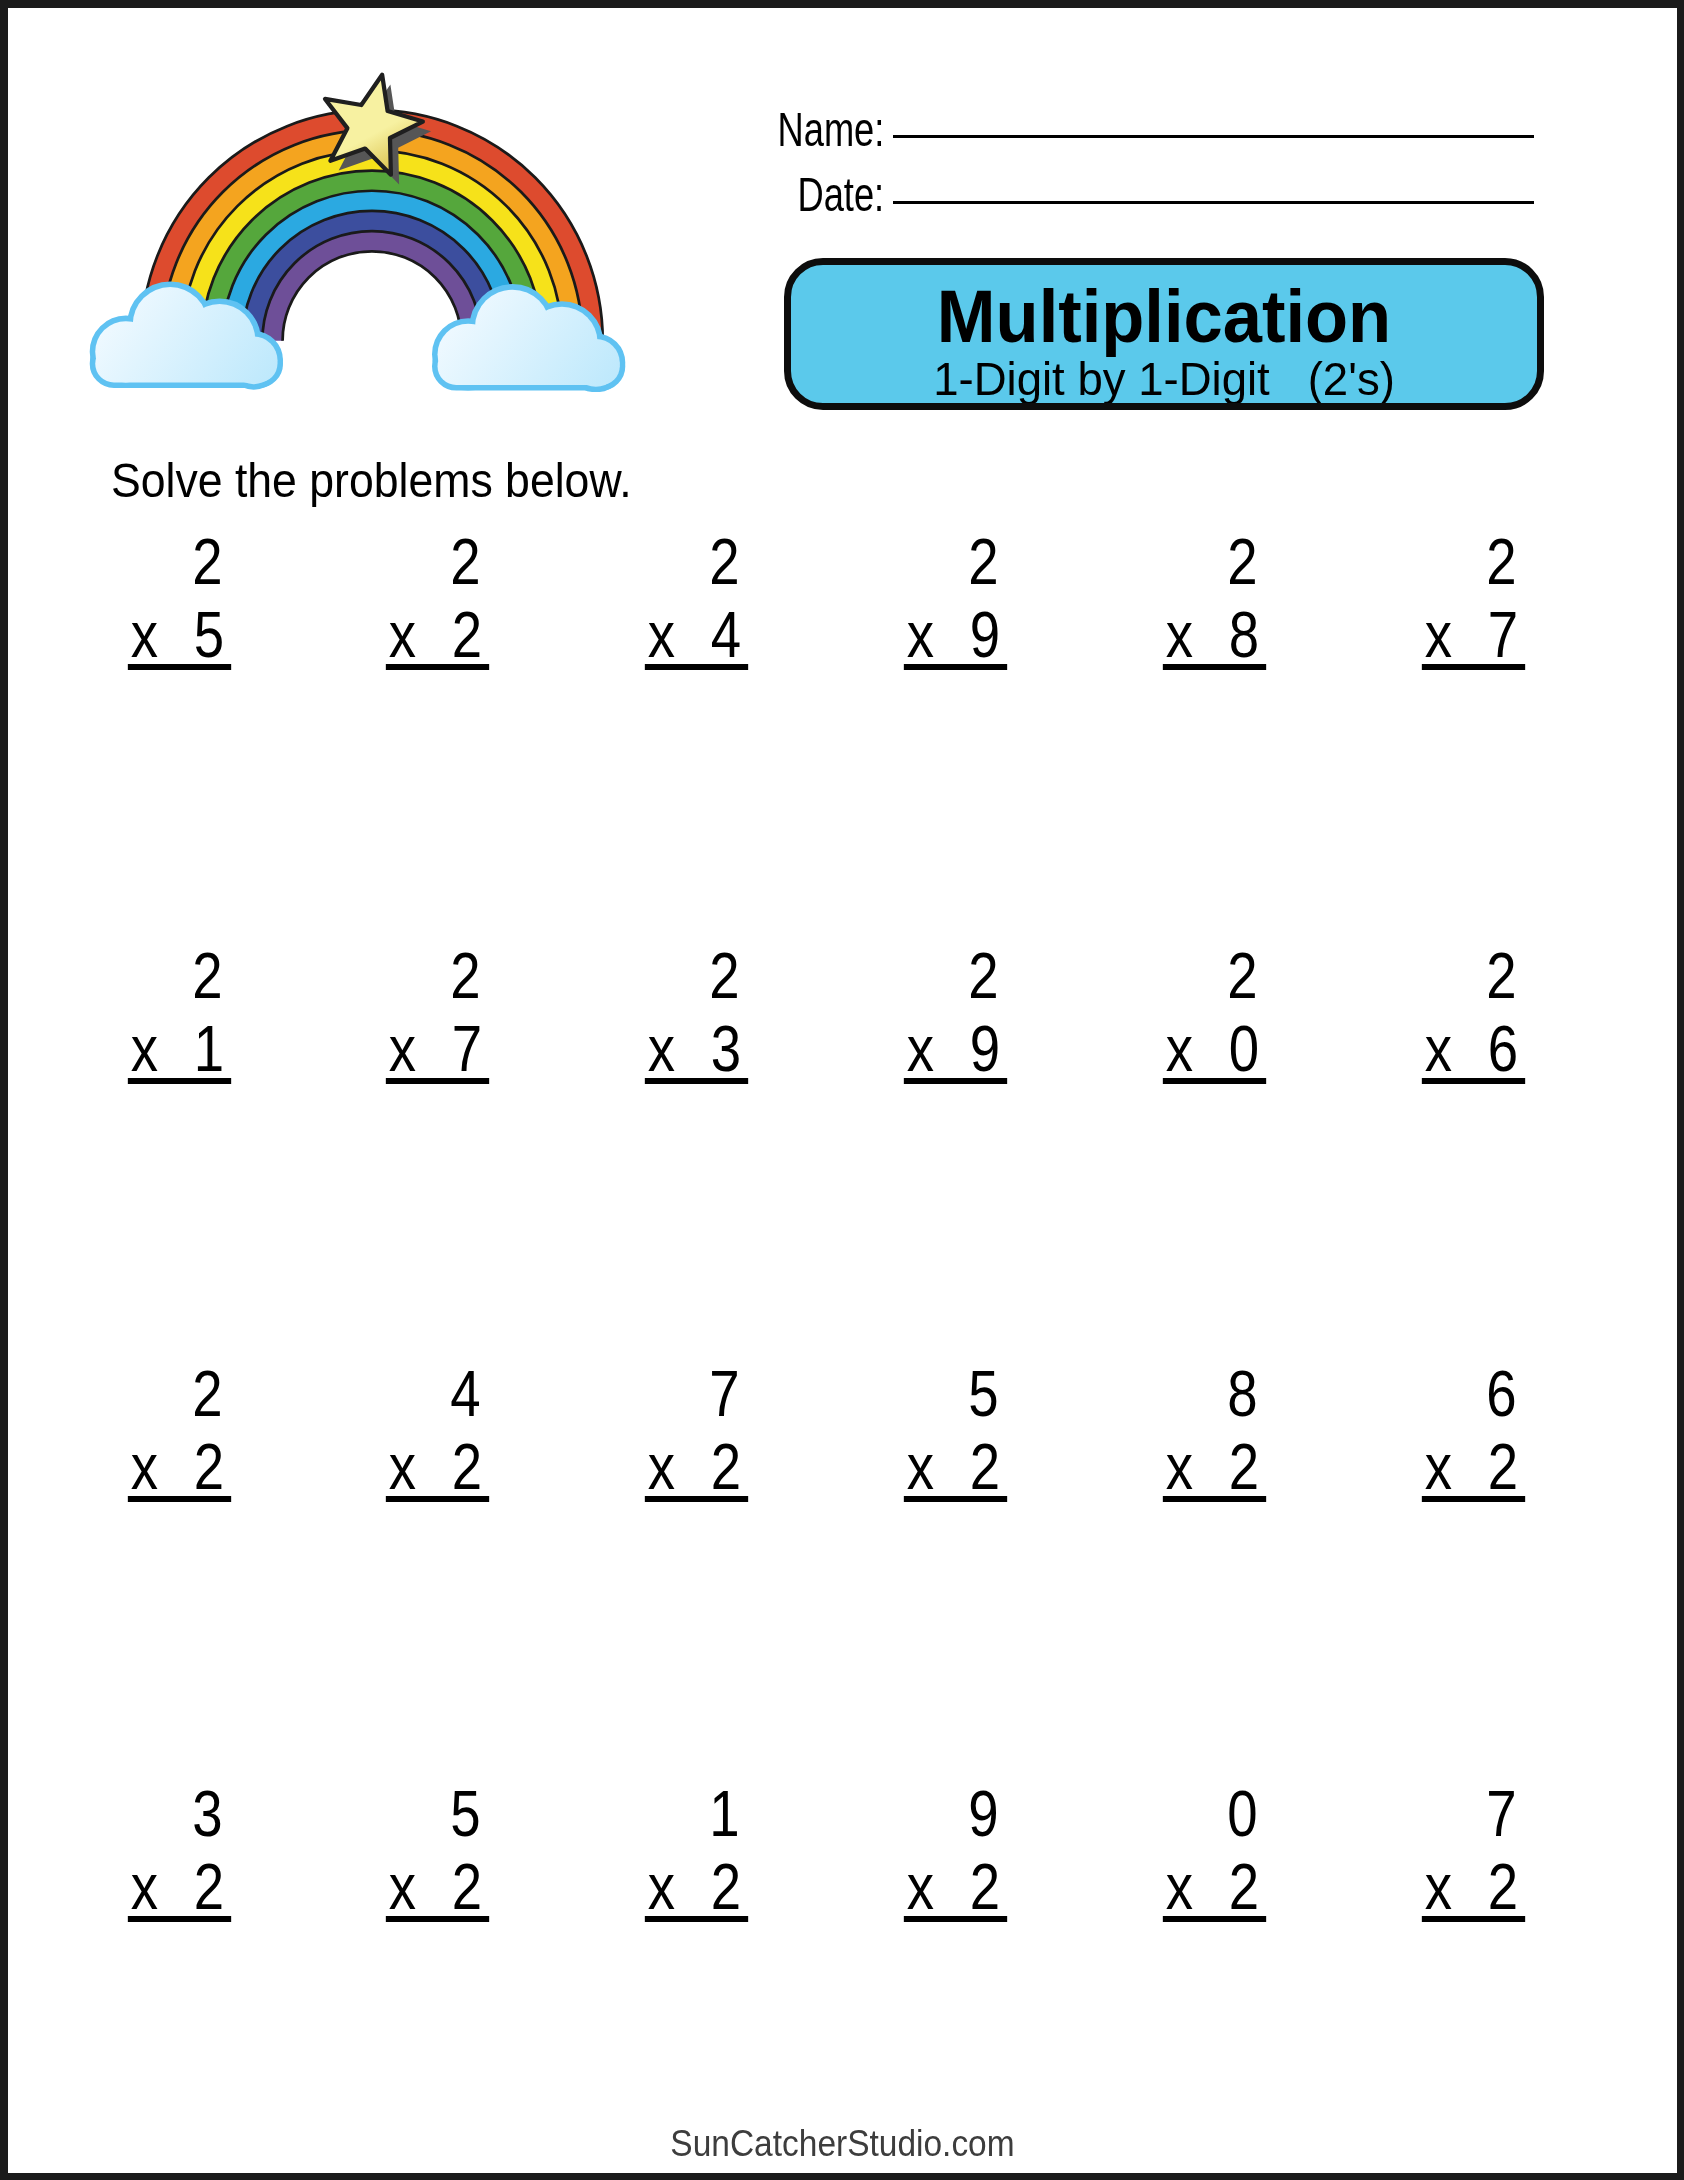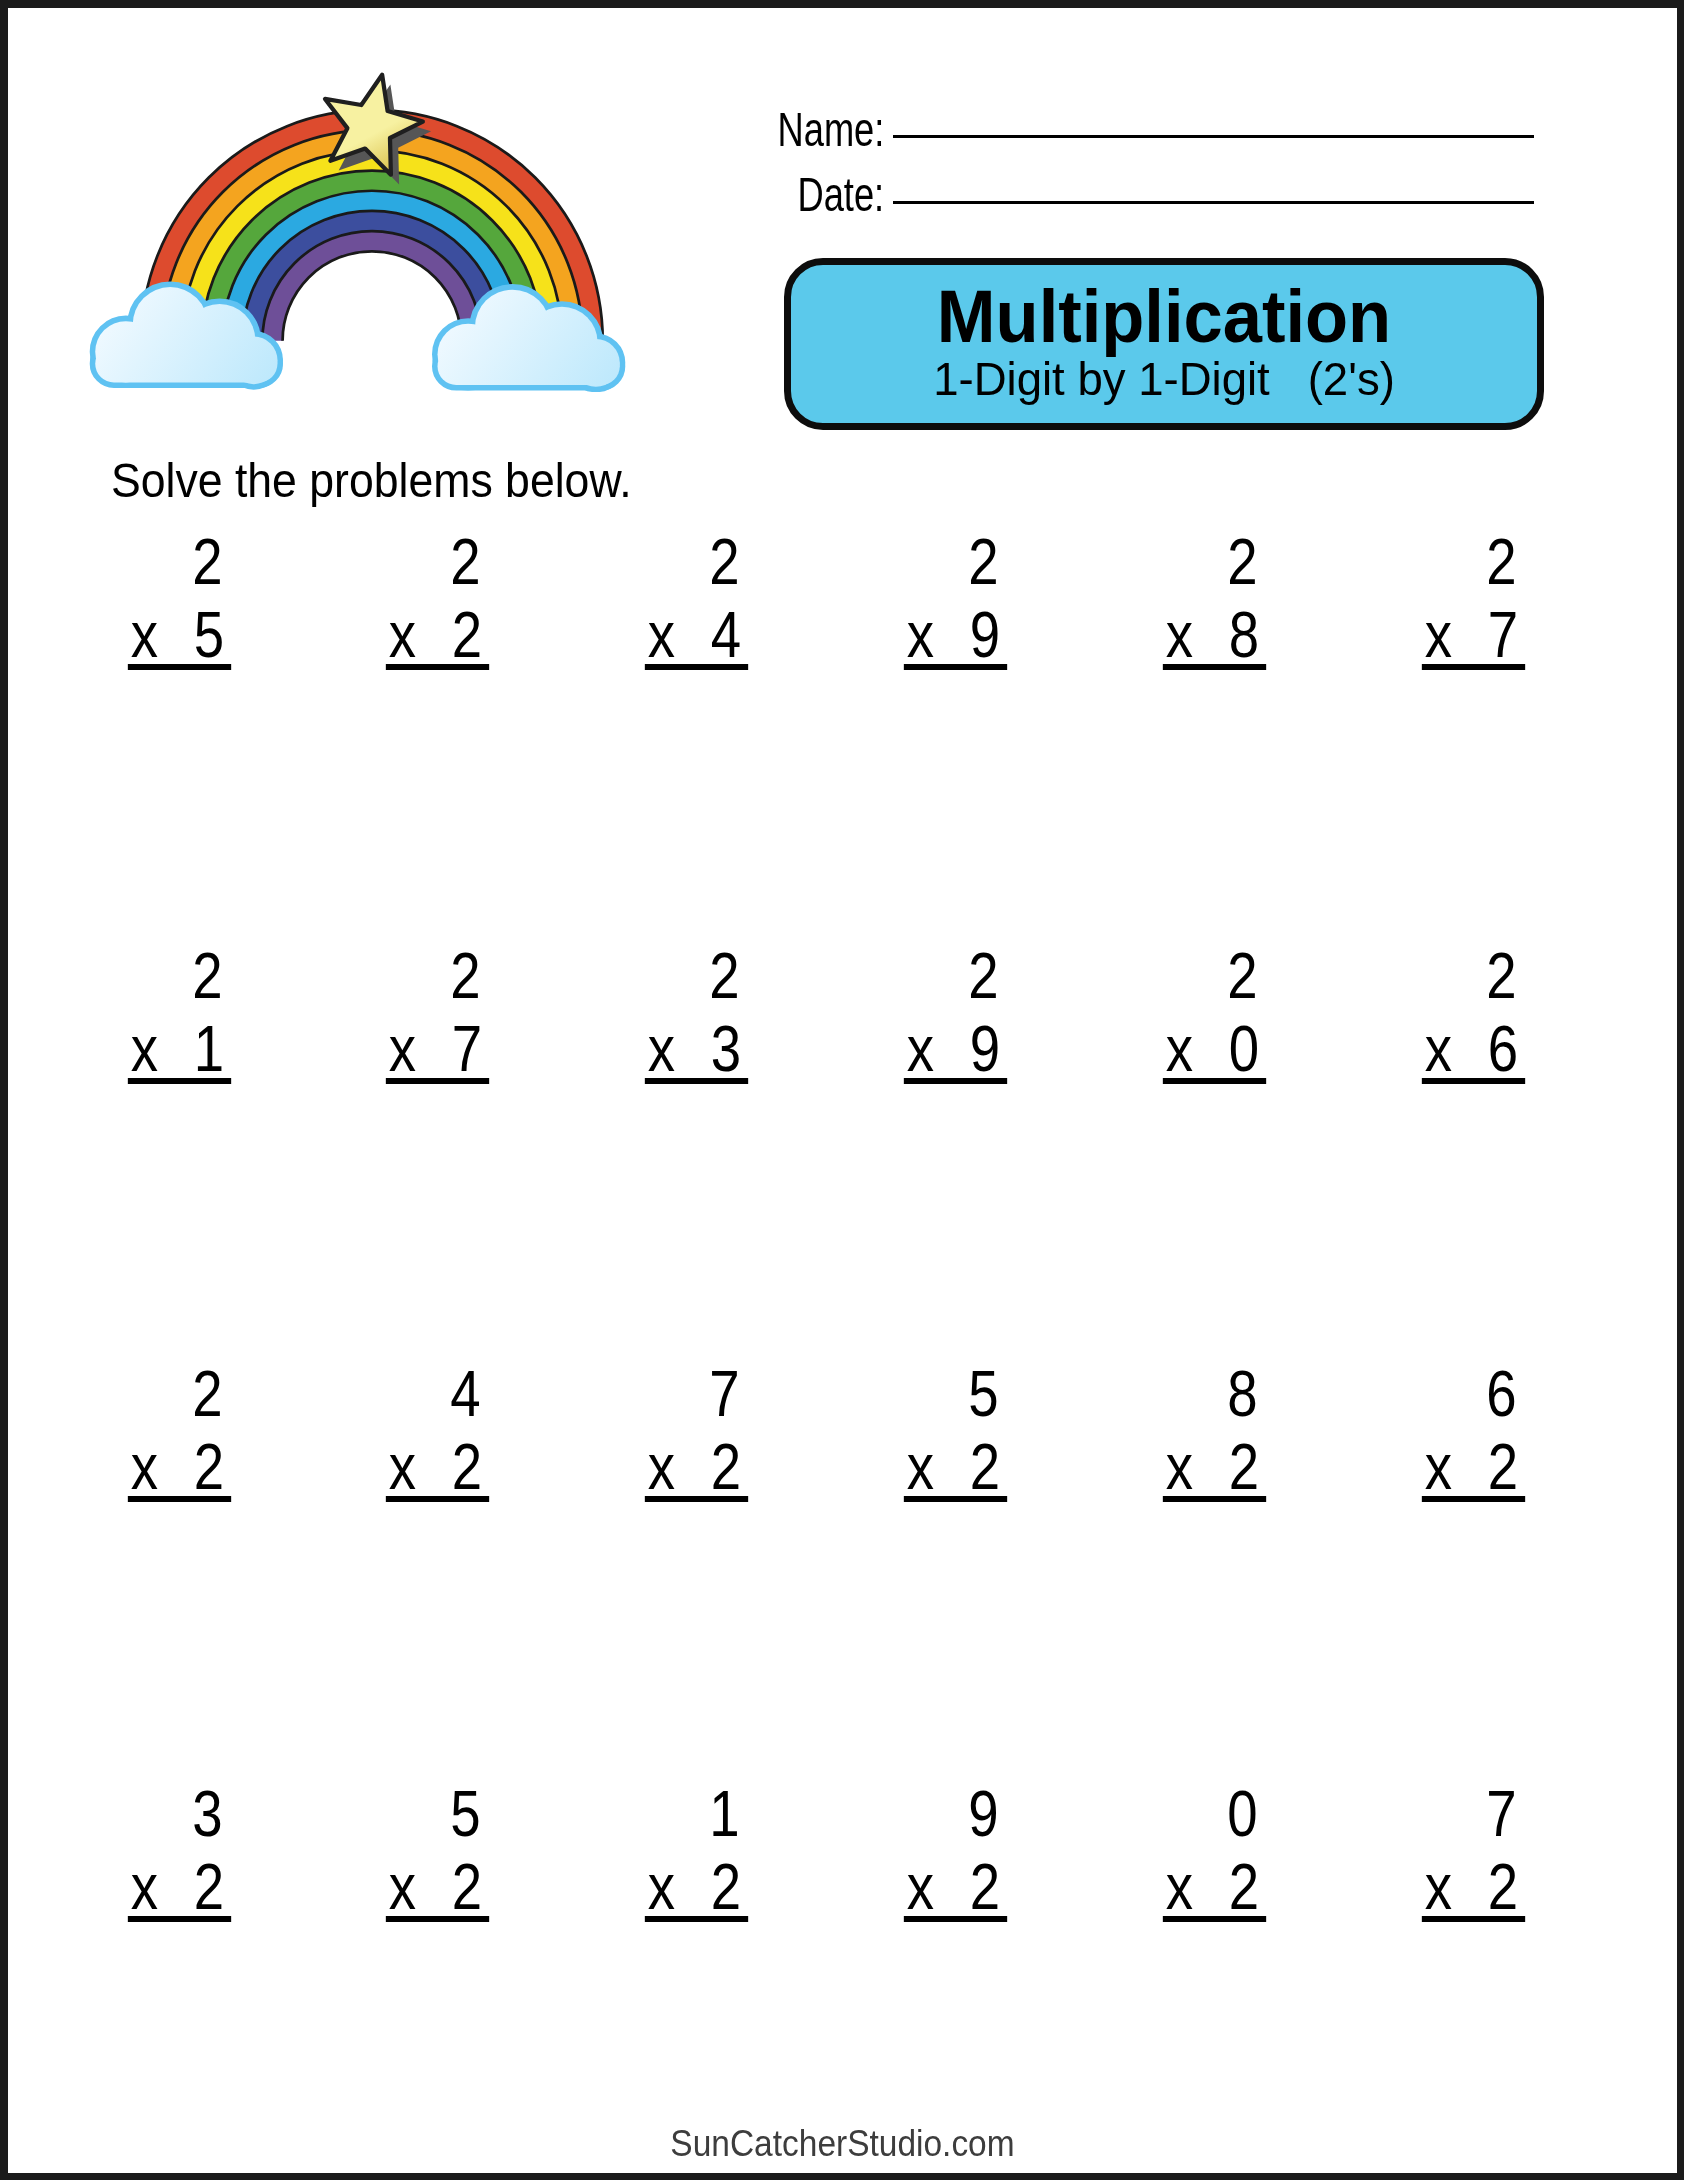--- a/index.html
+++ b/index.html
@@ -24,21 +24,21 @@
     position:absolute;right:801px;font-size:49px;line-height:51px;
     transform:scaleX(.74);transform-origin:100% 50%;white-space:nowrap;
   }
   #name-label{top:104px;}
   #date-label{top:169px;}
   .field-line{position:absolute;left:893px;width:641px;height:2.6px;background:#000;}
   #name-line{top:135px;}
   #date-line{top:201px;}
   
   .title-box{
-    position:absolute;left:784px;top:258px;width:760px;height:172px;box-sizing:border-box;
+    position:absolute;left:784px;top:258px;width:760px;height:152px;box-sizing:border-box;
     background:var(--accent-blue);border:7.7px solid #0d0d0d;border-radius:39px;
     text-align:center;overflow:hidden;
   }
   .title-main{
     margin-top:12px;font-size:75px;line-height:78px;font-weight:bold;
     transform:scaleX(.94);transform-origin:50% 50%;white-space:nowrap;
   }
   .title-sub{
     font-size:46px;line-height:49px;white-space:pre;
     transform:scaleX(.99);transform-origin:50% 50%;

